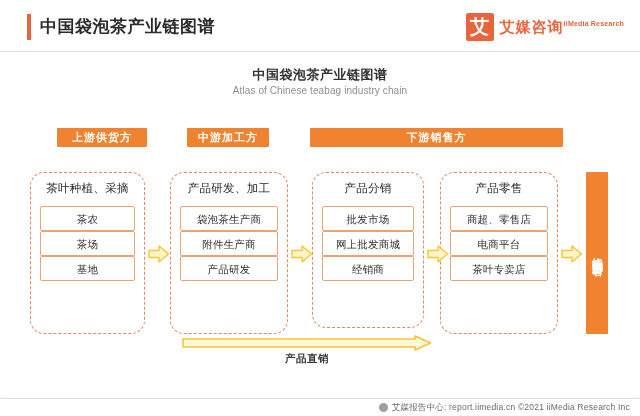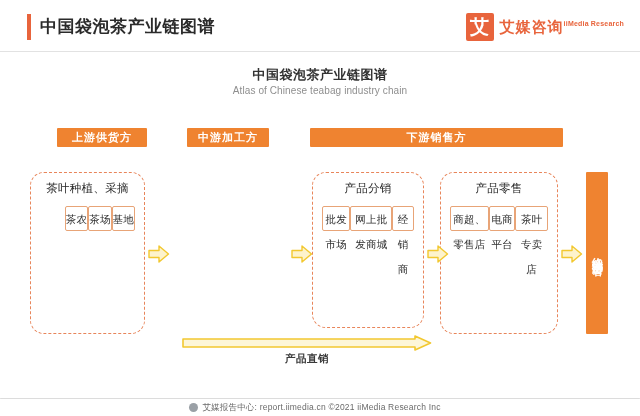--- a/index.html
+++ b/index.html
@@ -145,22 +145,22 @@
     font-size: 11.5px;
     font-weight: normal;
     color: #262626;
     letter-spacing: 0.3px;
   }
   .group-items {
     position: absolute;
     left: 9px; right: 9px;
     top: 33px;
     display: flex;
-    flex-direction: row;
-    justify-content: flex-end;
+    flex-direction: column;
+    justify-content: flex-start;
     height: 118px;
   }
   .item-box {
     height: 25px;
     border: 1px solid #e8a477;
     border-radius: 2px;
     background: #ffffff;
     color: #2f2f2f;
     font-size: 10.5px;
     line-height: 25px;
@@ -231,21 +231,21 @@
     letter-spacing: 0.2px;
     white-space: nowrap;
   }
   #footer-bar {
     position: absolute;
     left: 0; top: 398px;
     width: 640px; height: 18px;
     border-top: 1px solid #dcdcdc;
     display: flex;
     align-items: center;
-    justify-content: center;
+    justify-content: flex-end;
     padding-right: 10px;
     box-sizing: border-box;
   }
   #footer-globe {
     width: 9px; height: 9px;
     border-radius: 50%;
     background: #9aa0a6;
     margin-right: 4px;
     flex: none;
   }
@@ -284,20 +284,28 @@
 
   <div class="group" id="group-planting">
     <div class="group-title">茶叶种植、采摘</div>
     <div class="group-items">
       <div class="item-box">茶农</div>
       <div class="item-box">茶场</div>
       <div class="item-box">基地</div>
     </div>
   </div>
 
+  <div class="group" id="group-processing">
+    <div class="group-title">产品研发、加工</div>
+    <div class="group-items">
+      <div class="item-box">袋泡茶生产商</div>
+      <div class="item-box">附件生产商</div>
+      <div class="item-box">产品研发</div>
+    </div>
+  </div>
 
   <div class="group" id="group-distrib">
     <div class="group-title">产品分销</div>
     <div class="group-items">
       <div class="item-box">批发市场</div>
       <div class="item-box">网上批发商城</div>
       <div class="item-box">经销商</div>
     </div>
   </div>
 

